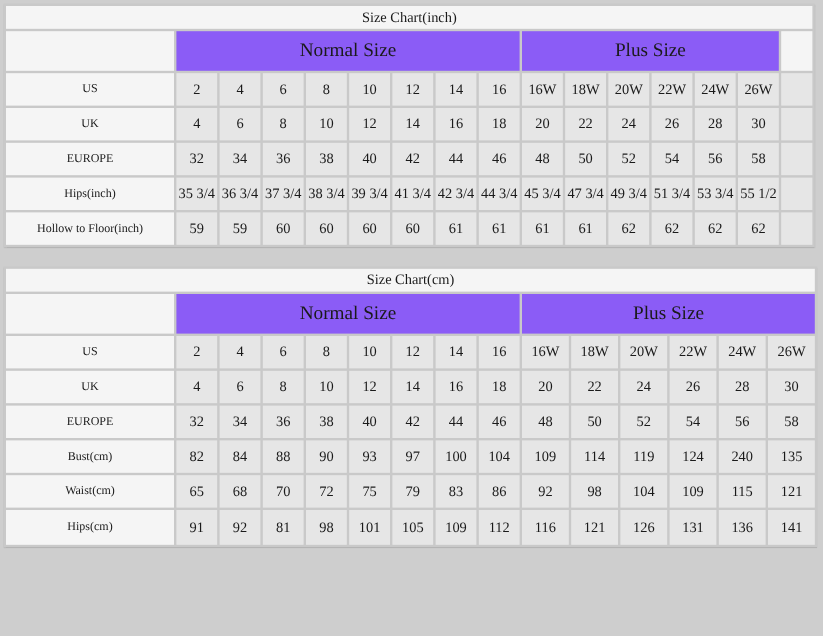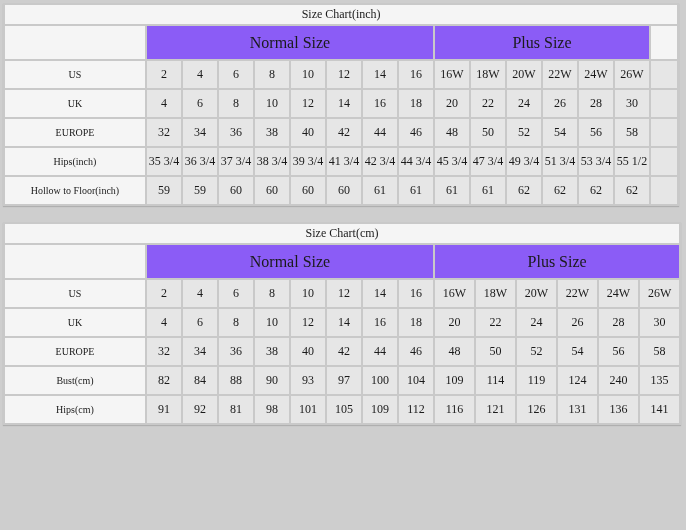--- a/index.html
+++ b/index.html
@@ -225,20 +225,37 @@
           <td class="val">100</td>
           <td class="val">104</td>
           <td class="val">109</td>
           <td class="val">114</td>
           <td class="val">119</td>
           <td class="val">124</td>
           <td class="val">240</td>
           <td class="val">135</td>
         </tr>
         <tr>
+          <td class="lbl">Waist(cm)</td>
+          <td class="val">65</td>
+          <td class="val">68</td>
+          <td class="val">70</td>
+          <td class="val">72</td>
+          <td class="val">75</td>
+          <td class="val">79</td>
+          <td class="val">83</td>
+          <td class="val">86</td>
+          <td class="val">92</td>
+          <td class="val">98</td>
+          <td class="val">104</td>
+          <td class="val">109</td>
+          <td class="val">115</td>
+          <td class="val">121</td>
+        </tr>
+        <tr>
           <td class="lbl">Hips(cm)</td>
           <td class="val">91</td>
           <td class="val">92</td>
           <td class="val">81</td>
           <td class="val">98</td>
           <td class="val">101</td>
           <td class="val">105</td>
           <td class="val">109</td>
           <td class="val">112</td>
           <td class="val">116</td>

